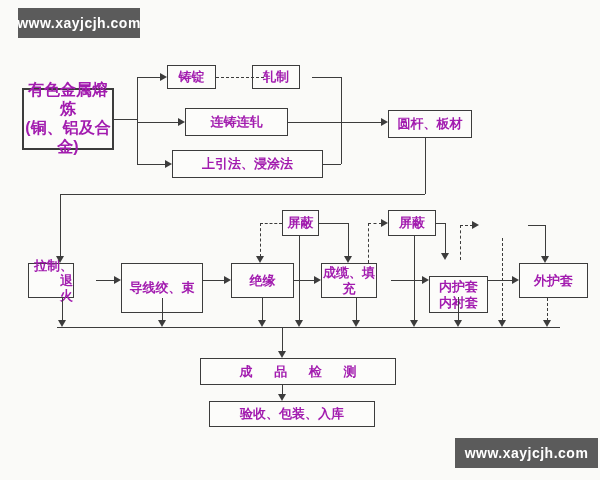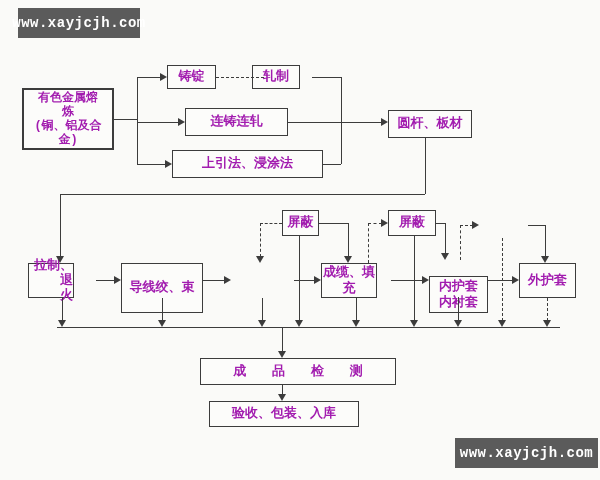--- a/index.html
+++ b/index.html
@@ -1,28 +1,28 @@
 <!DOCTYPE html>
 <html><head>
 <meta charset="utf-8">
 <style>
   html,body{margin:0;padding:0;background:#ffffff;}
   .stage{
     position:relative;width:600px;height:480px;margin:0;
     background:#fafaf8;overflow:hidden;
-    font-family:Liberation Mono, monospace;
+    font-family:Liberation Sans, sans-serif;
   }
   .node{
     position:absolute;box-sizing:border-box;
     border:1.5px solid #3c3c3c;background:#fcfcfa;
     display:flex;align-items:center;justify-content:center;
     text-align:center;font-weight:bold;color:#a21caf;
     white-space:pre-line;font-size:13px;line-height:1.18;
   }
-  .node.small{font-size:12px;}
+  .node.small{font-size:16px;}
   .node.spaced{letter-spacing:9px;text-indent:9px;margin-left:15px;}
   .hl{position:absolute;height:0;border-top:1px solid #3c3c3c;}
   .vl{position:absolute;width:0;border-left:1px solid #3c3c3c;}
   .hl.dash{border-top-style:dashed;}
   .vl.dash{border-left-style:dashed;}
   .ar{position:absolute;width:0;height:0;
       border-top:4px solid transparent;border-bottom:4px solid transparent;
       border-left:7px solid #3c3c3c;}
   .ad{position:absolute;width:0;height:0;
       border-left:4px solid transparent;border-right:4px solid transparent;
@@ -50,28 +50,29 @@
   <div class="node" style="left:185px;top:108px;width:103px;height:28px;">连铸连轧</div>
   <div class="node" style="left:172px;top:150px;width:151px;height:28px;">上引法、浸涂法</div>
   <div class="node" style="left:388px;top:110px;width:84px;height:28px;">圆杆、板材</div>
 
   <div class="node" style="left:282px;top:210px;width:37px;height:26px;">屏蔽</div>
   <div class="node" style="left:388px;top:210px;width:48px;height:26px;">屏蔽</div>
 
   <div class="node" style="left:28px;top:263px;width:46px;height:35px;text-align:right;">拉制、退
 火</div>
   <div class="node" style="left:121px;top:263px;width:82px;height:50px;">导线绞、束</div>
+  <div class="node" style="left:231px;top:263px;width:63px;height:35px;">绝缘</div>
   <div class="node" style="left:321px;top:263px;width:56px;height:35px;">成缆、填
 充</div>
   <div class="node" style="left:429px;top:276px;width:59px;height:37px;">内护套
 内衬套</div>
-  <div class="node" style="left:519px;top:263px;width:57px;height:35px;">外护套</div>
+  <div class="node" style="left:519px;top:263px;width:69px;height:35px;">外护套</div>
 
   <div class="node spaced" style="left:185px;top:358px;width:196px;height:27px;">成 品 检 测</div>
-  <div class="node" style="left:209px;top:401px;width:150px;height:26px;">验收、包装、入库</div>
+  <div class="node" style="left:209px;top:401px;width:166px;height:26px;">验收、包装、入库</div>
 
   <div class="hl" style="left:114px;top:119px;width:23px;"></div>
   <div class="vl" style="left:137px;top:77px;height:87px;"></div>
   <div class="hl" style="left:137px;top:77px;width:24px;"></div>
   <div class="ar" style="left:160px;top:73px;"></div>
   <div class="hl" style="left:137px;top:122px;width:42px;"></div>
   <div class="ar" style="left:178px;top:118px;"></div>
   <div class="hl" style="left:137px;top:164px;width:29px;"></div>
   <div class="ar" style="left:165px;top:160px;"></div>
 

